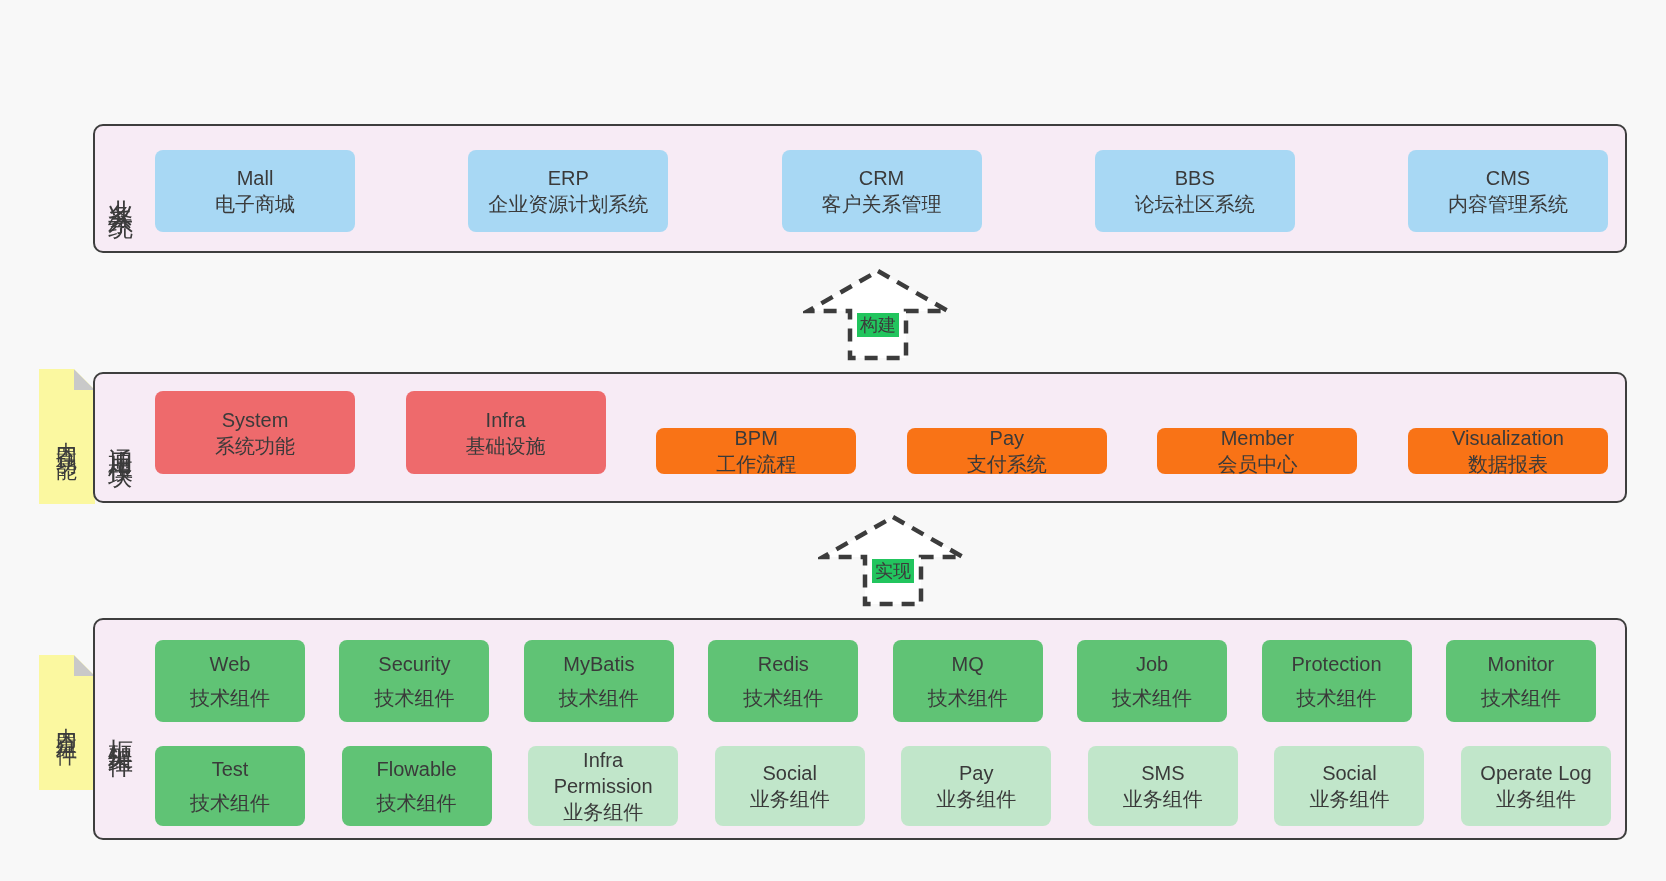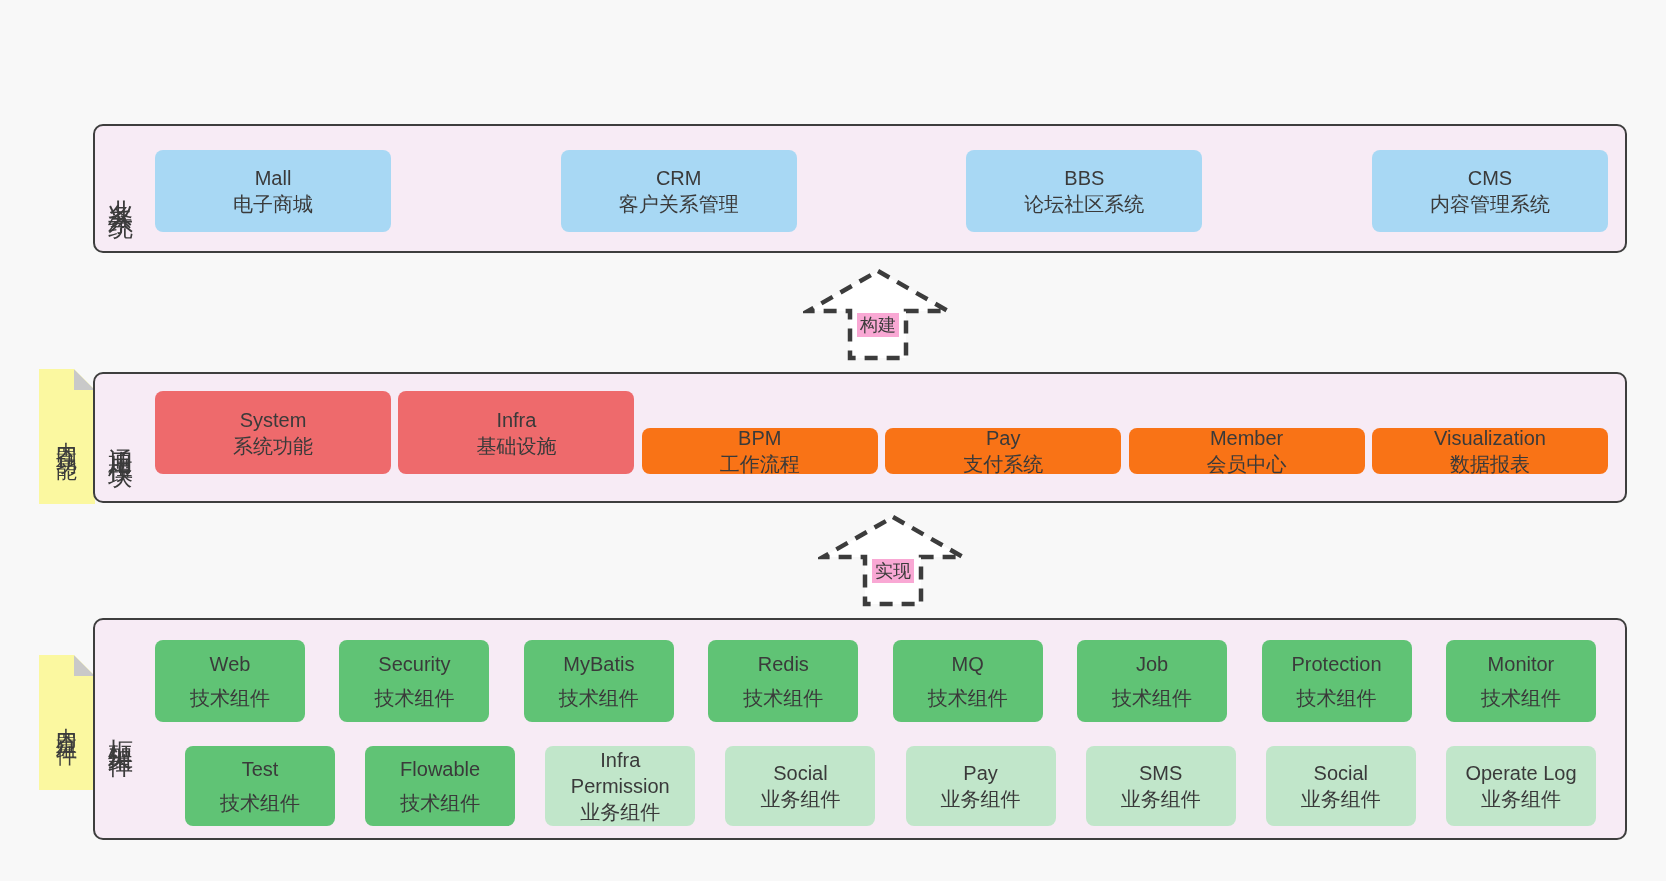--- a/index.html
+++ b/index.html
@@ -19,21 +19,21 @@
     writing-mode:vertical-rl;text-orientation:upright;
     font-size:25px;letter-spacing:5px;line-height:1;color:#3b3b3b;
     white-space:nowrap;
   }
   .nodes{position:absolute;display:flex;justify-content:space-between;}
   .node{
     box-sizing:border-box;border-radius:8px;padding:0 6px;
     display:flex;flex-direction:column;align-items:center;justify-content:center;
     text-align:center;font-size:20px;line-height:1.3;color:#3a3a3a;
   }
-  .w200{width:236px;}
+  .w200{width:200px;}
   .w150{width:150px;}
   .blue{background:#a8d8f4;}
   .red{background:#ee6a6c;}
   .pink{background:#f97316;margin-top:37px;}
   .green{background:#60c375;gap:8px;}
   .green-light{background:#c1e6ca;}
 
   .sticky{
     position:absolute;left:39px;width:56px;height:135px;background:#fbf8a0;z-index:1;
     clip-path:polygon(0 0, calc(100% - 21px) 0, 100% 21px, 100% 100%, 0 100%);
@@ -45,34 +45,38 @@
   }
   .fold{
     position:absolute;top:0;right:0;width:21px;height:21px;background:#c9c9c9;
     clip-path:polygon(0 0, 100% 100%, 0 100%);
   }
 
   .arrow{position:absolute;width:150px;height:94px;z-index:1;}
   .arrow svg{display:block;}
   .arrow-label{
     position:absolute;left:50%;top:45px;transform:translateX(-50%);
-    font-size:18px;background:#f9a8d4;padding:0 3px;white-space:nowrap;
+    font-size:18px;background:#22c55e;padding:0 3px;white-space:nowrap;
   }
 </style>
 </head>
 <body>
 
 <div class="stage">
 
   <section class="band" style="left:93px;top:124px;width:1534px;height:129px;">
     <div class="band-label">业务系统</div>
     <div class="nodes" style="left:60px;right:17px;top:24px;height:82px;">
       <div class="node blue w200">
         <div>Mall</div>
         <div>电子商城</div>
+      </div>
+      <div class="node blue w200">
+        <div>ERP</div>
+        <div>企业资源计划系统</div>
       </div>
       <div class="node blue w200">
         <div>CRM</div>
         <div>客户关系管理</div>
       </div>
       <div class="node blue w200">
         <div>BBS</div>
         <div>论坛社区系统</div>
       </div>
       <div class="node blue w200">
@@ -167,21 +171,21 @@
       <div class="node green w150">
         <div>Protection</div>
         <div>技术组件</div>
       </div>
       <div class="node green w150">
         <div>Monitor</div>
         <div>技术组件</div>
       </div>
     </div>
 
-    <div class="nodes" style="left:60px;right:29px;top:126px;height:80px;margin-left:30px;">
+    <div class="nodes" style="left:60px;right:14px;top:126px;height:80px;">
       <div class="node green w150">
         <div>Test</div>
         <div>技术组件</div>
       </div>
       <div class="node green w150">
         <div>Flowable</div>
         <div>技术组件</div>
       </div>
       <div class="node green-light w150">
         <div>Infra Permission</div>

